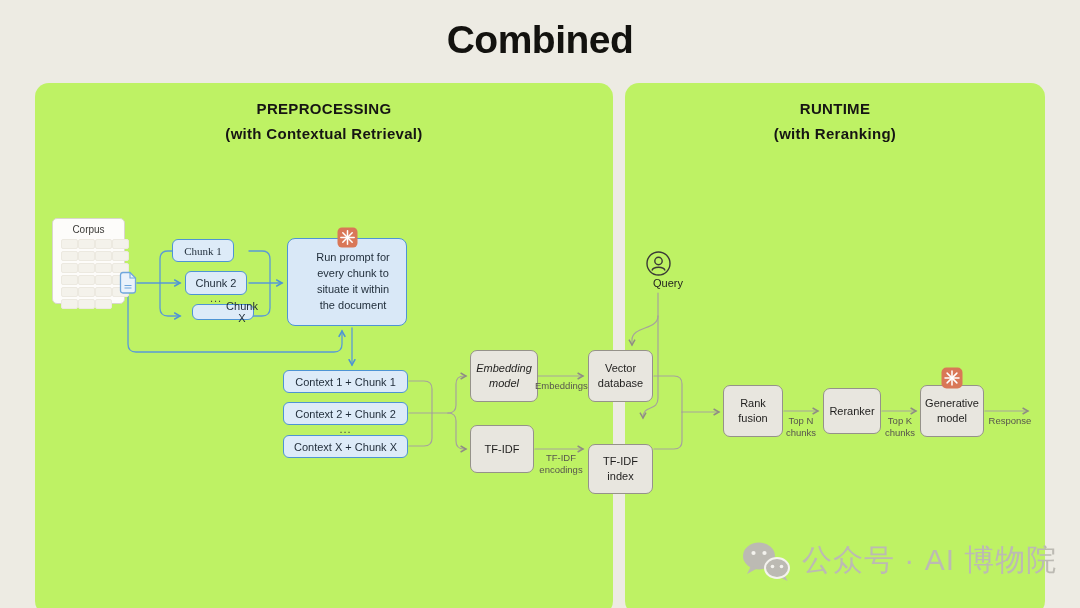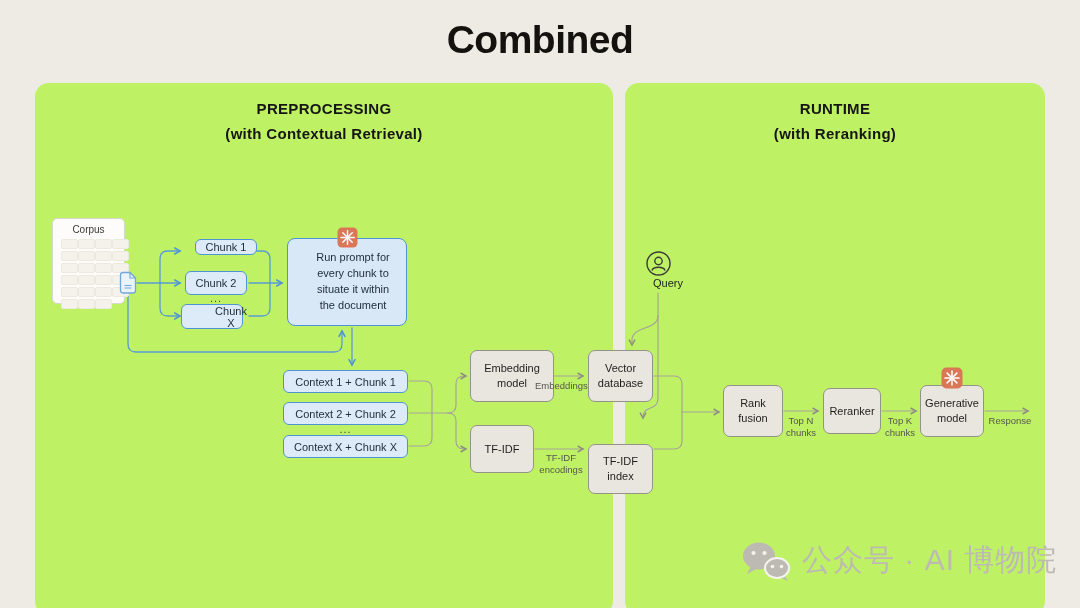--- a/index.html
+++ b/index.html
@@ -131,28 +131,28 @@
           <div class="page"></div>
         </div>
     </div>
   </div>
   <svg class="abs" style="left:118px;top:271px;" width="20" height="24" viewBox="0 0 20 24">
     <path d="M2.5,4 Q2.5,1.5 5,1.5 H12 L17.5,7 V19.5 Q17.5,22 15,22 H5 Q2.5,22 2.5,19.5 Z" fill="#EAF2FB" stroke="#6FA6DC" stroke-width="1.3"></path>
     <path d="M12,1.5 V7 H17.5" fill="none" stroke="#6FA6DC" stroke-width="1.1"></path>
     <path d="M6.5,14.5 H13.5 M6.5,17 H13.5" stroke="#6FA6DC" stroke-width="1.1"></path>
   </svg>
 
-  <div class="box blue" style="left:195px;top:239px;width:62px;height:16px;">
+  <div class="box blue" style="left:172px;top:239px;width:62px;height:23px;font-family:Liberation Serif, serif;">
       <span>Chunk 1</span>
     </div>
   <div class="box blue" style="left:185px;top:271px;width:62px;height:24px;">
       <span>Chunk 2</span>
     </div>
   <div class="dots" style="left:185px;top:293px;width:62px;">...</div>
-  <div class="box blue" style="left:181px;top:304px;width:62px;height:25px;padding-left:38px;">
+  <div class="box blue" style="left:192px;top:304px;width:62px;height:16px;padding-left:38px;">
       <span>Chunk X</span>
     </div>
 
   <div class="box bigblue" style="left:287px;top:238px;width:120px;height:88px;padding-left:20px;">
     <span>Run prompt for every chunk to situate it within the document</span>
   </div>
   <svg class="abs" style="left:337px;top:227px;" width="21" height="21">
     <rect x="0.5" y="0.5" width="20" height="20" rx="4.5" fill="#D97757"></rect>
     <g stroke="#FFFFFF" stroke-width="1.5" stroke-linecap="round">
       <line x1="10.5" y1="3.8" x2="10.5" y2="17.2"></line>
@@ -166,21 +166,21 @@
       <span>Context 1 + Chunk 1</span>
     </div>
   <div class="box blue" style="left:283px;top:402px;width:125px;height:23px;">
       <span>Context 2 + Chunk 2</span>
     </div>
   <div class="dots" style="left:283px;top:424px;width:125px;">...</div>
   <div class="box blue" style="left:283px;top:435px;width:125px;height:23px;">
       <span>Context X + Chunk X</span>
     </div>
 
-  <div class="box gray" style="left:470px;top:350px;width:84px;height:52px;">
+  <div class="box gray" style="left:470px;top:350px;width:68px;height:52px;font-style:italic;">
       <span>Embedding model</span>
     </div>
   <div class="box gray" style="left:470px;top:425px;width:64px;height:48px;">
       <span>TF-IDF</span>
     </div>
   <div class="minilabel" style="left:535px;top:380px;width:50px;">Embeddings</div>
   <div class="minilabel" style="left:536px;top:452px;width:50px;">TF-IDF encodings</div>
 
   <div class="box gray" style="left:588px;top:350px;width:65px;height:52px;">
       <span>Vector database</span>

